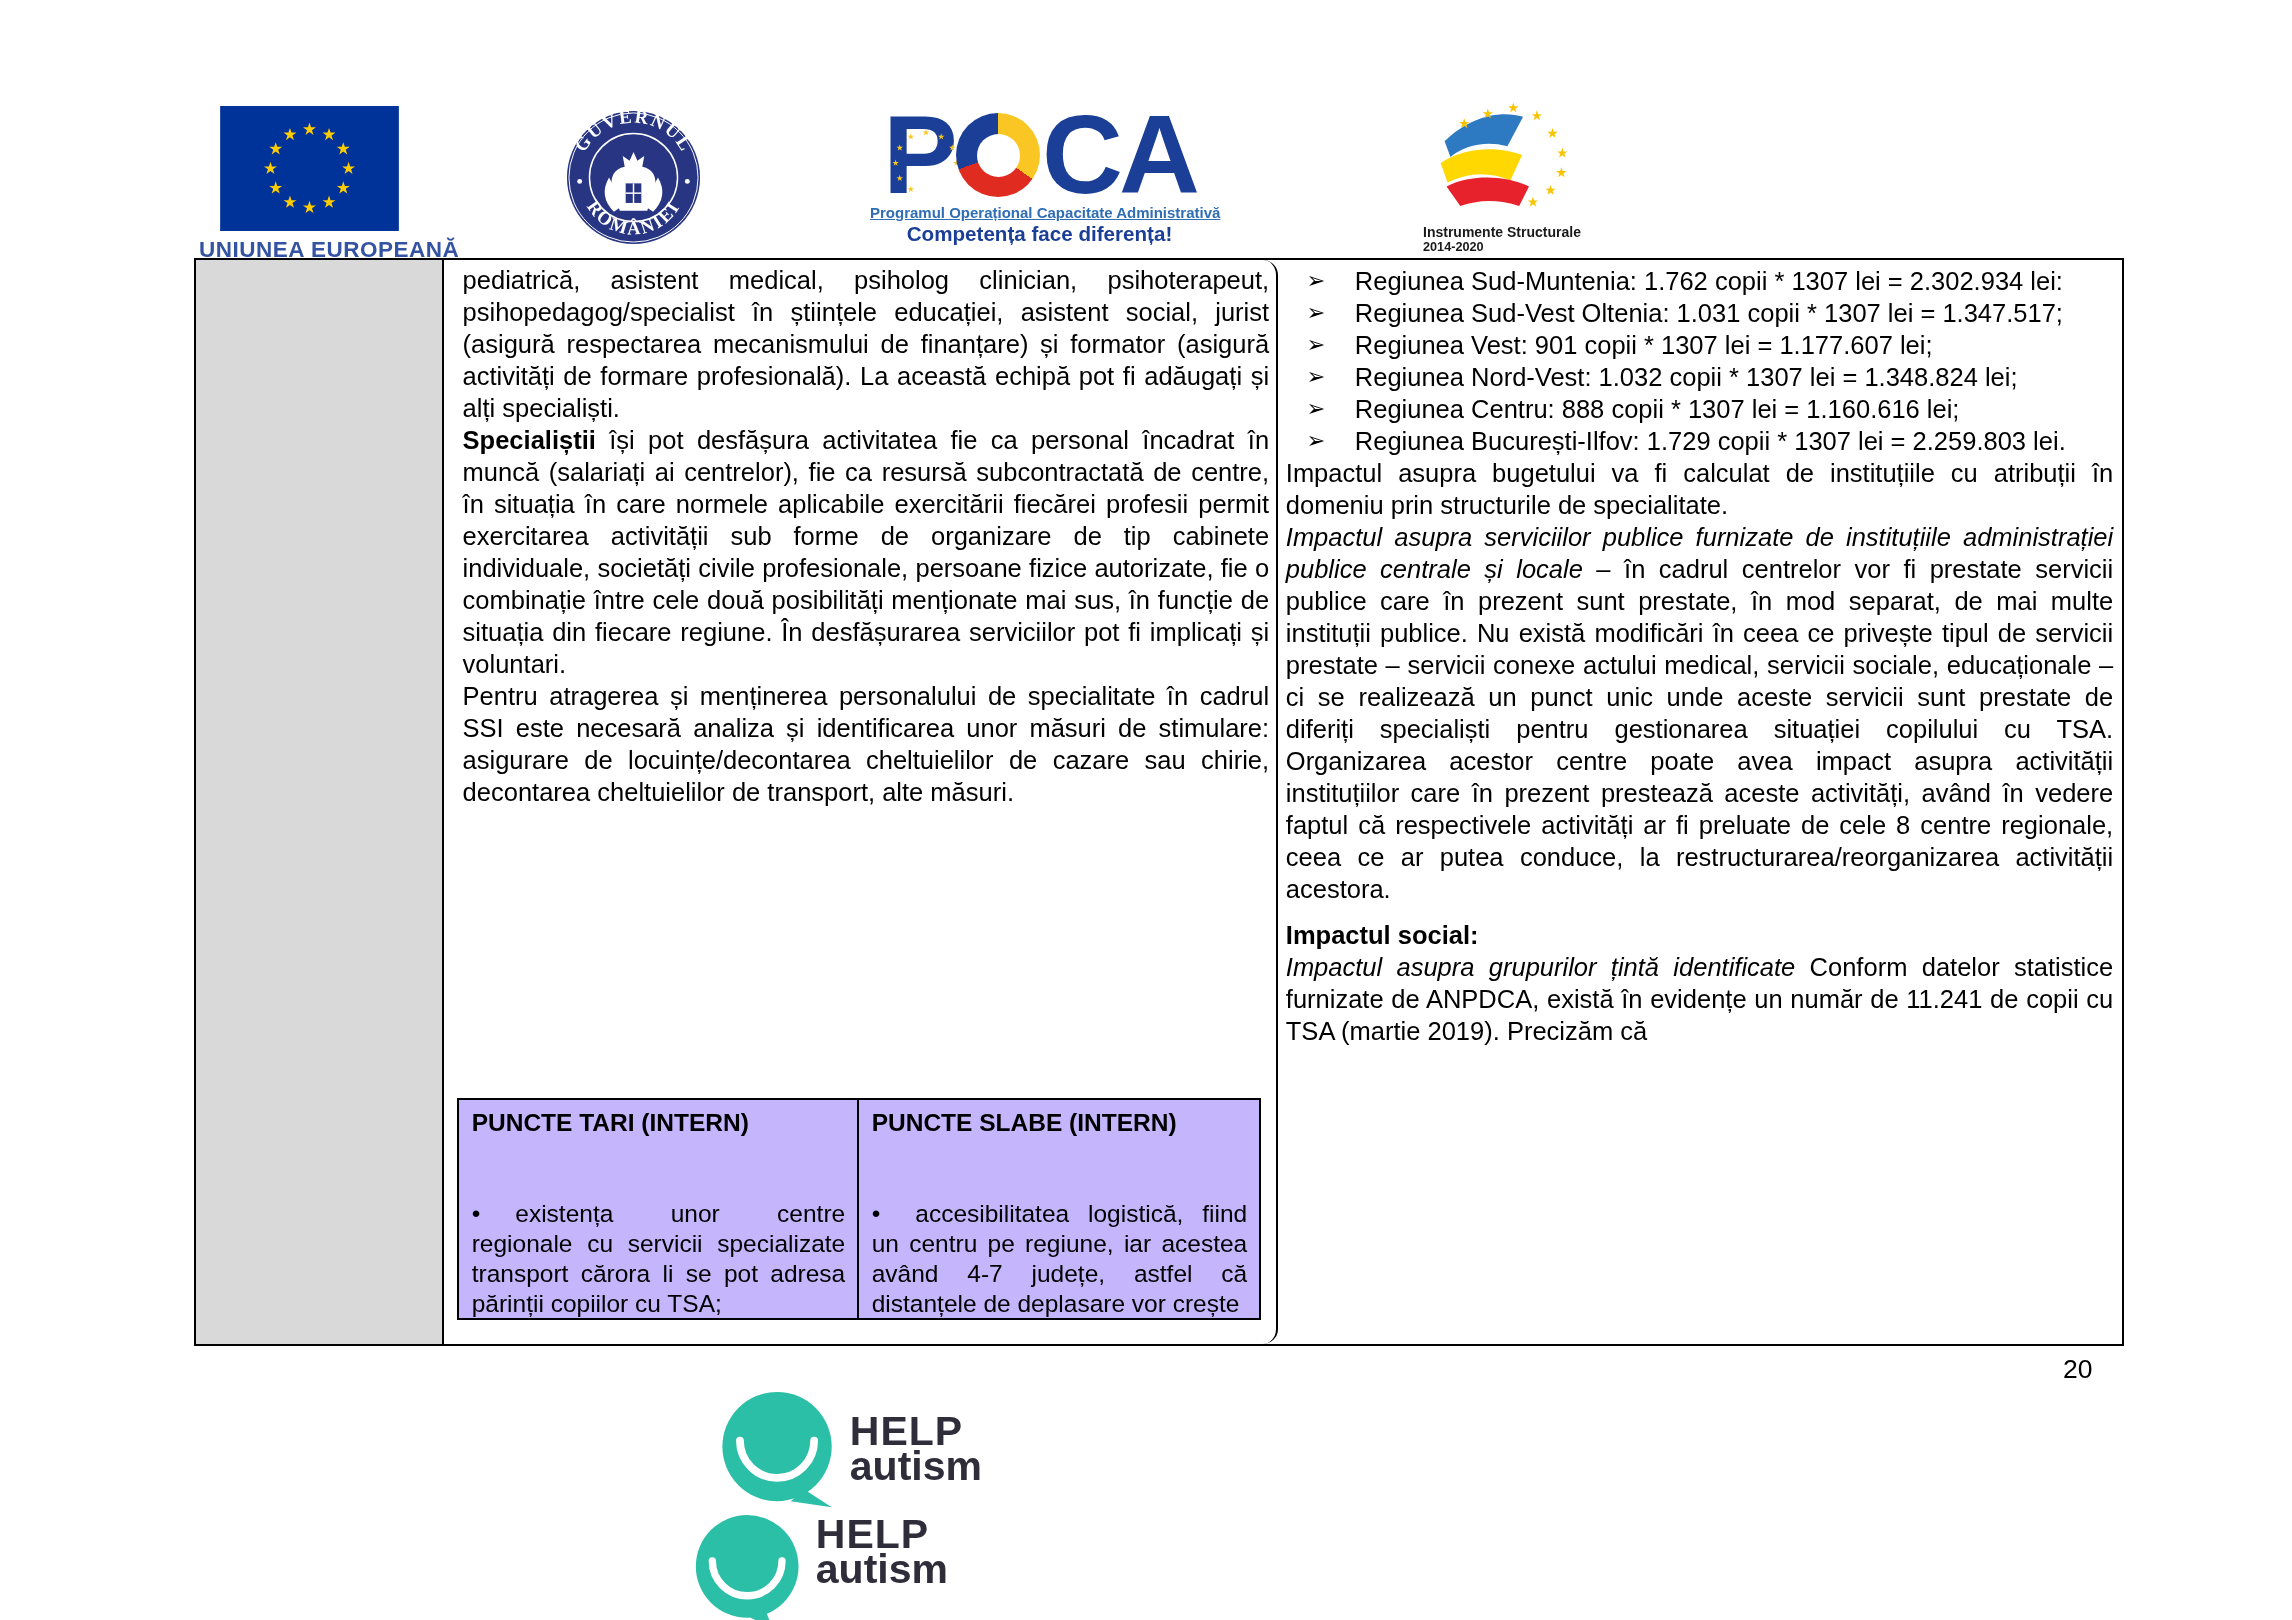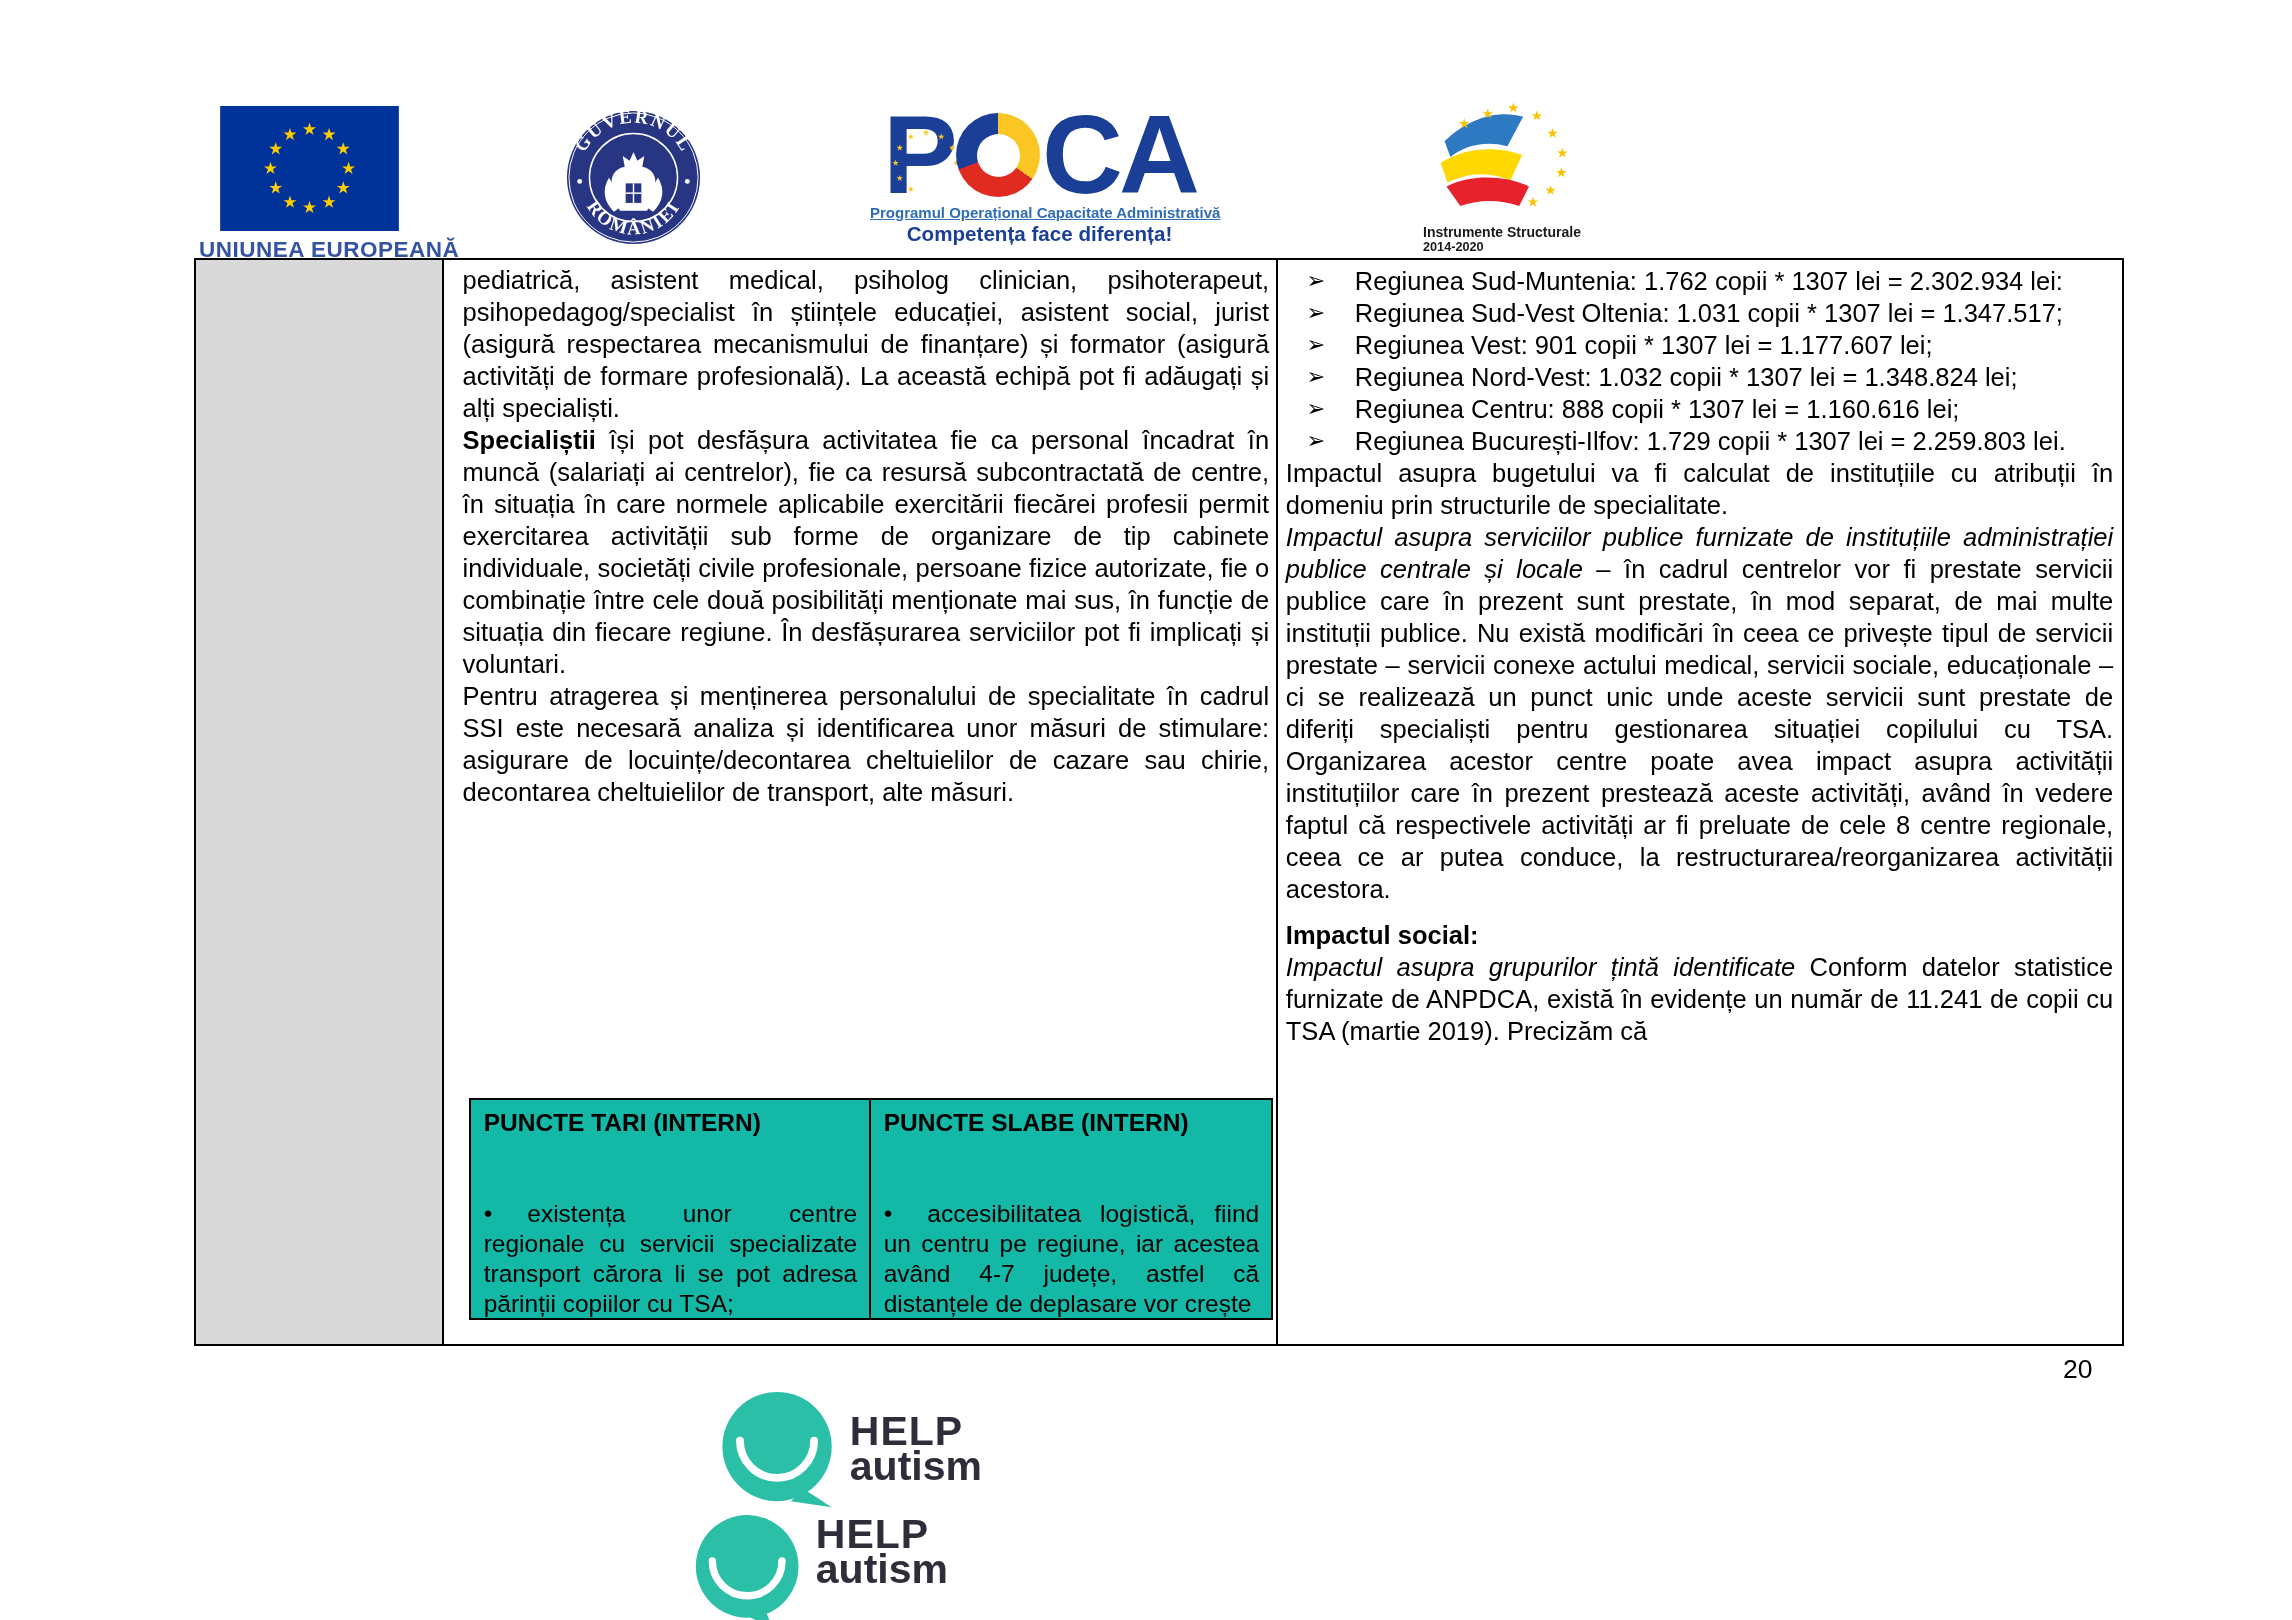--- a/index.html
+++ b/index.html
@@ -26,33 +26,33 @@
   .is-caption1{display:block;margin-top:2px;font-size:14px;font-weight:700;color:#1a1a1a;white-space:nowrap;}
   .is-caption2{display:block;font-size:12.7px;font-weight:700;color:#1a1a1a;}
 
   
   .doc-table{position:absolute;left:194px;top:258px;width:1930px;height:1088px;
       border:2px solid #000;box-sizing:border-box;display:flex;}
   .col-shade{width:248px;box-sizing:border-box;background:#d9d9d9;border-right:2px solid #000;}
   .col-mid{width:834px;box-sizing:border-box;border-right:2px solid #000;position:relative;
       padding:3.9px 6.9px 0 18.6px;overflow:hidden;}
   .col-right{flex:1;box-sizing:border-box;padding:4.9px 8.8px 0 7.8px;overflow:hidden;}
-  .body-text{font-size:25.5px;line-height:32px;text-align:justify;}
+  .body-text{font-size:25.5px;line-height:32px;text-align:justify;border-radius:15px;}
   .body-text p{margin:0;}
   .lead-bold{font-weight:700;}
   .lead-italic{font-style:italic;}
 
   
   .arrow-item{position:relative;padding-left:69px;text-align:justify;}
   .arrow-marker{position:absolute;left:20.6px;top:0;font-size:22.5px;}
   .social-heading{font-weight:700;margin-top:13.7px !important;}
 
   
-  .swot{position:absolute;left:25px;top:838px;width:804px;height:222px;border:2px solid #000;
-      box-sizing:border-box;display:flex;overflow:hidden;background:#14b8a6;}
+  .swot{position:absolute;left:13px;top:838px;width:804px;height:222px;border:2px solid #000;
+      box-sizing:border-box;display:flex;overflow:hidden;background:#c4b5fd;}
   .swot-cell{width:407px;box-sizing:border-box;padding:7.8px 11.8px 0 12.7px;font-size:24.5px;line-height:30px;}
   .swot-cell.first{border-right:2px solid #000;}
   .swot-header{font-weight:700;white-space:nowrap;}
   .swot-spacer{height:61px;}
   .swot-bullet{text-align:justify;}
   .swot-dot{padding-right:35px;}
 
   
   .page-number{position:absolute;left:2063px;top:1354px;font-size:26.5px;}
   .help-logo{position:absolute;display:flex;align-items:flex-start;}

